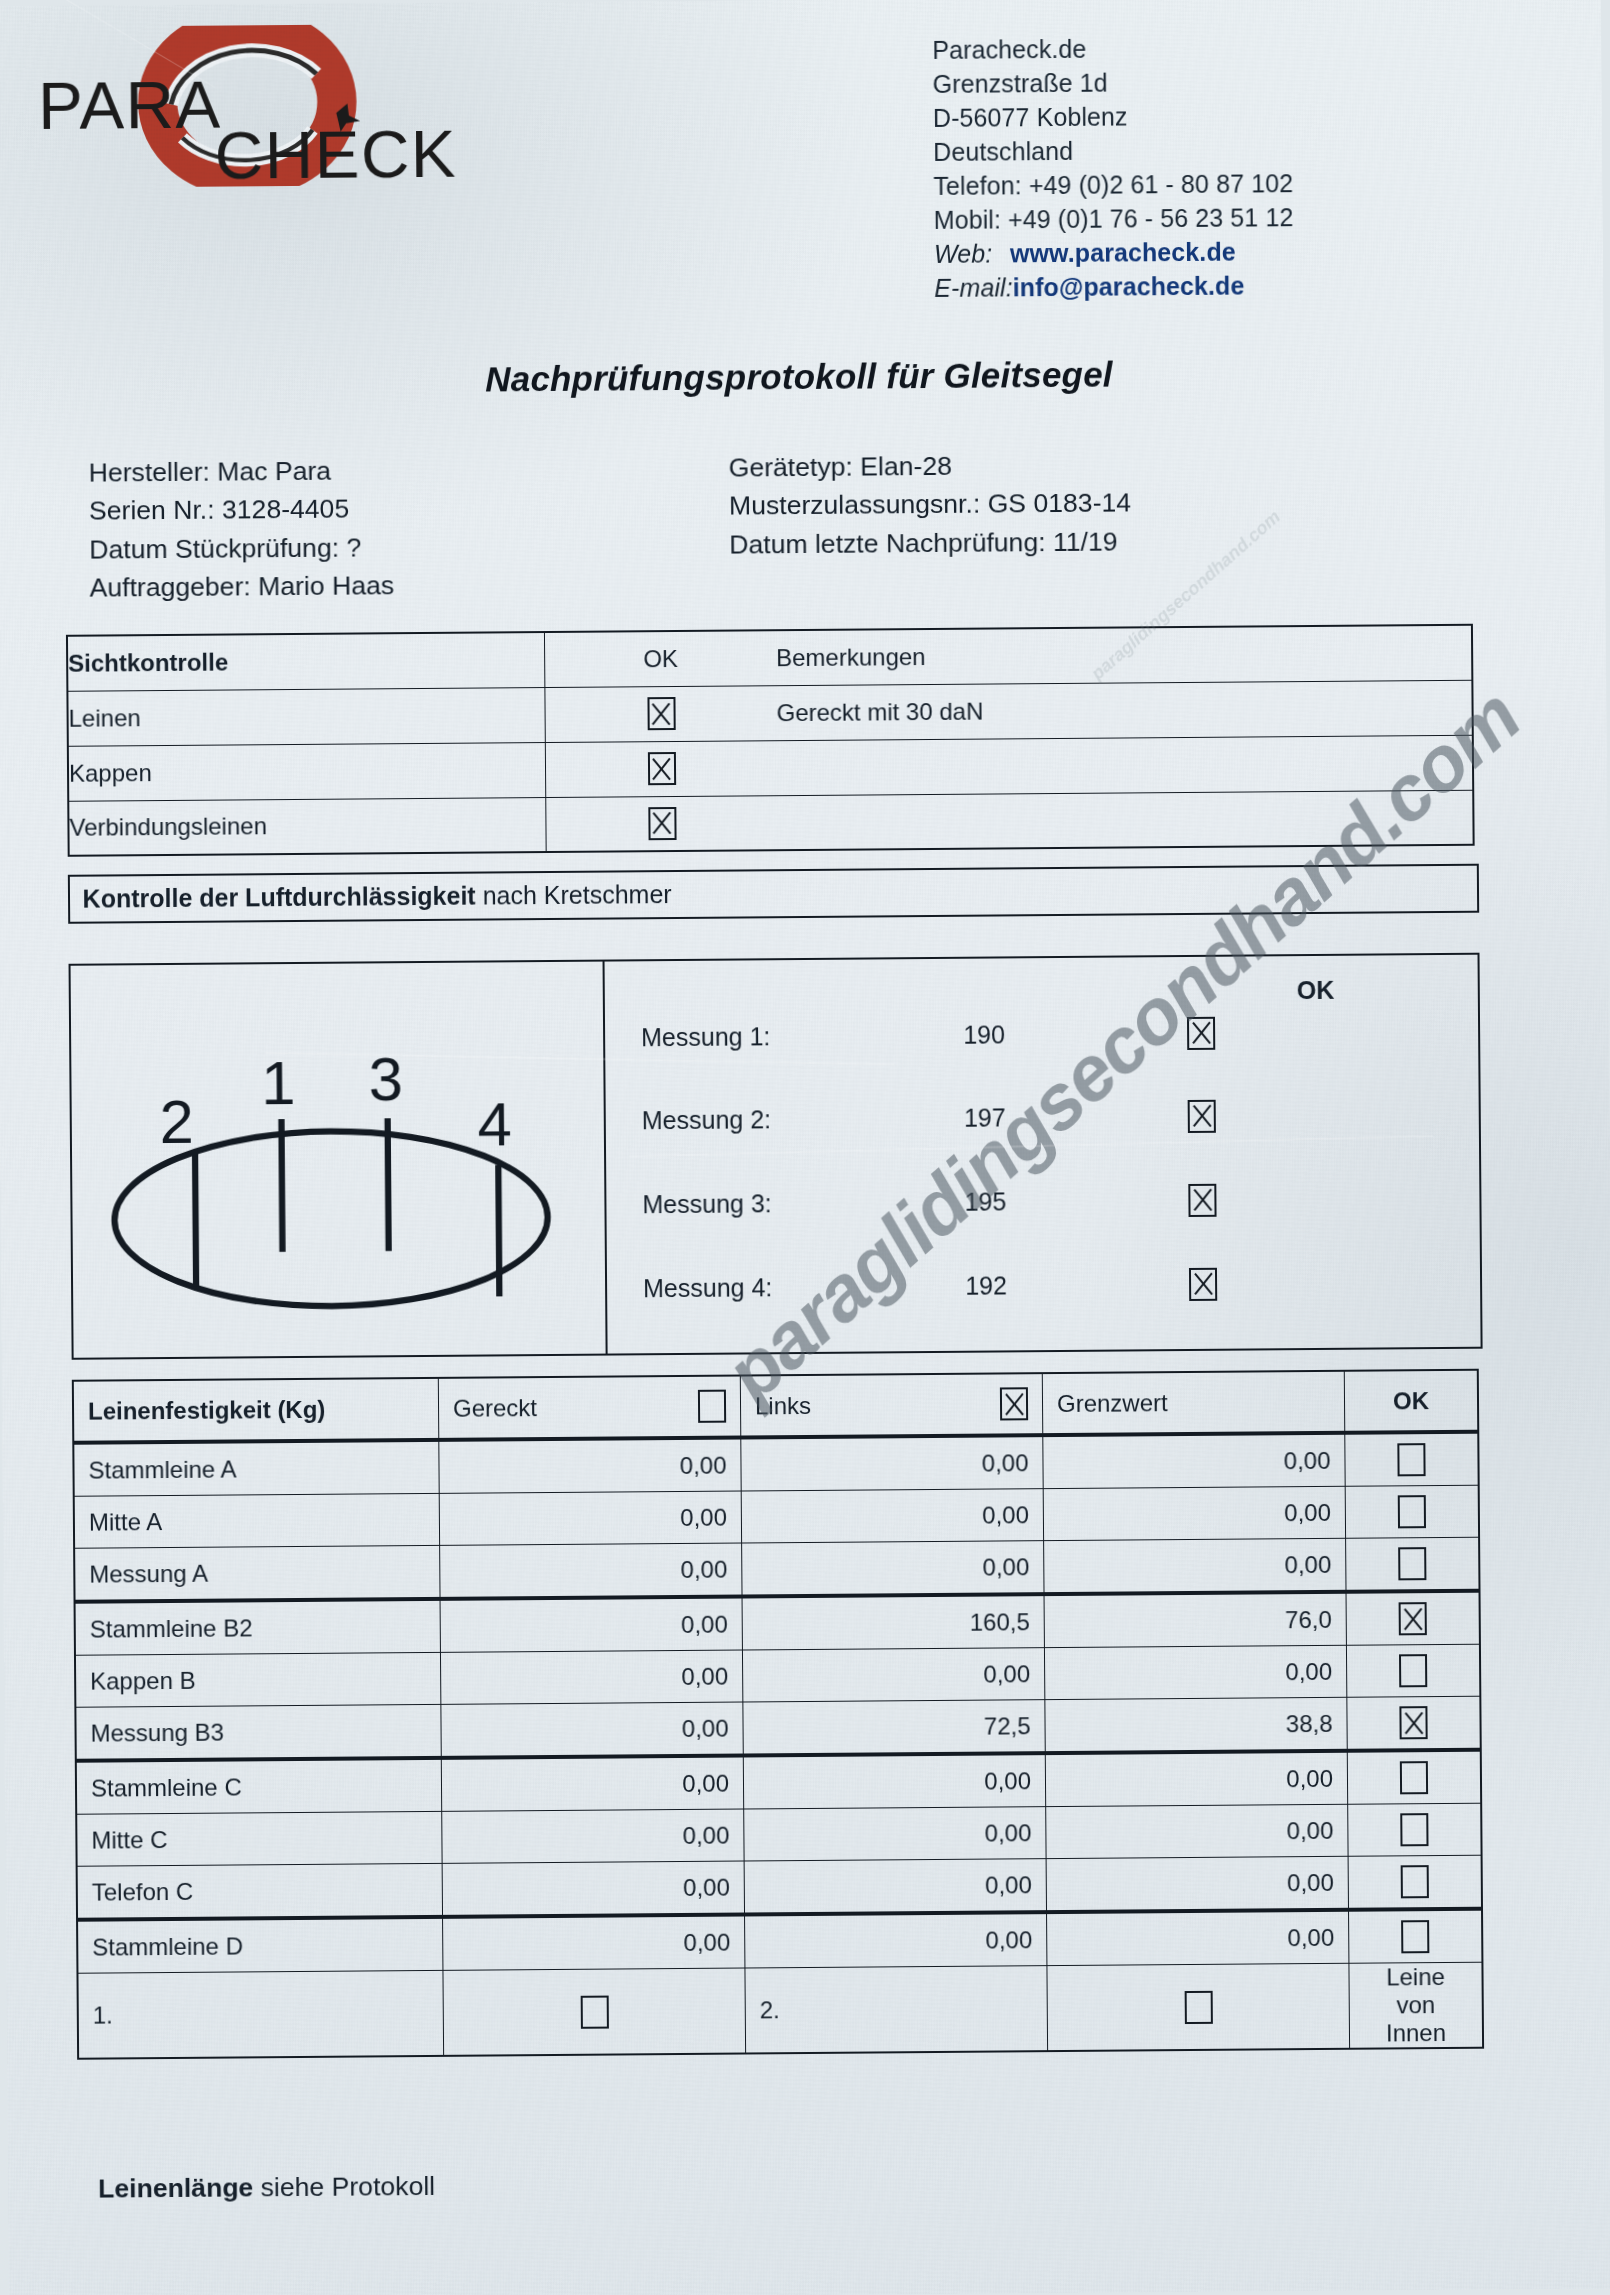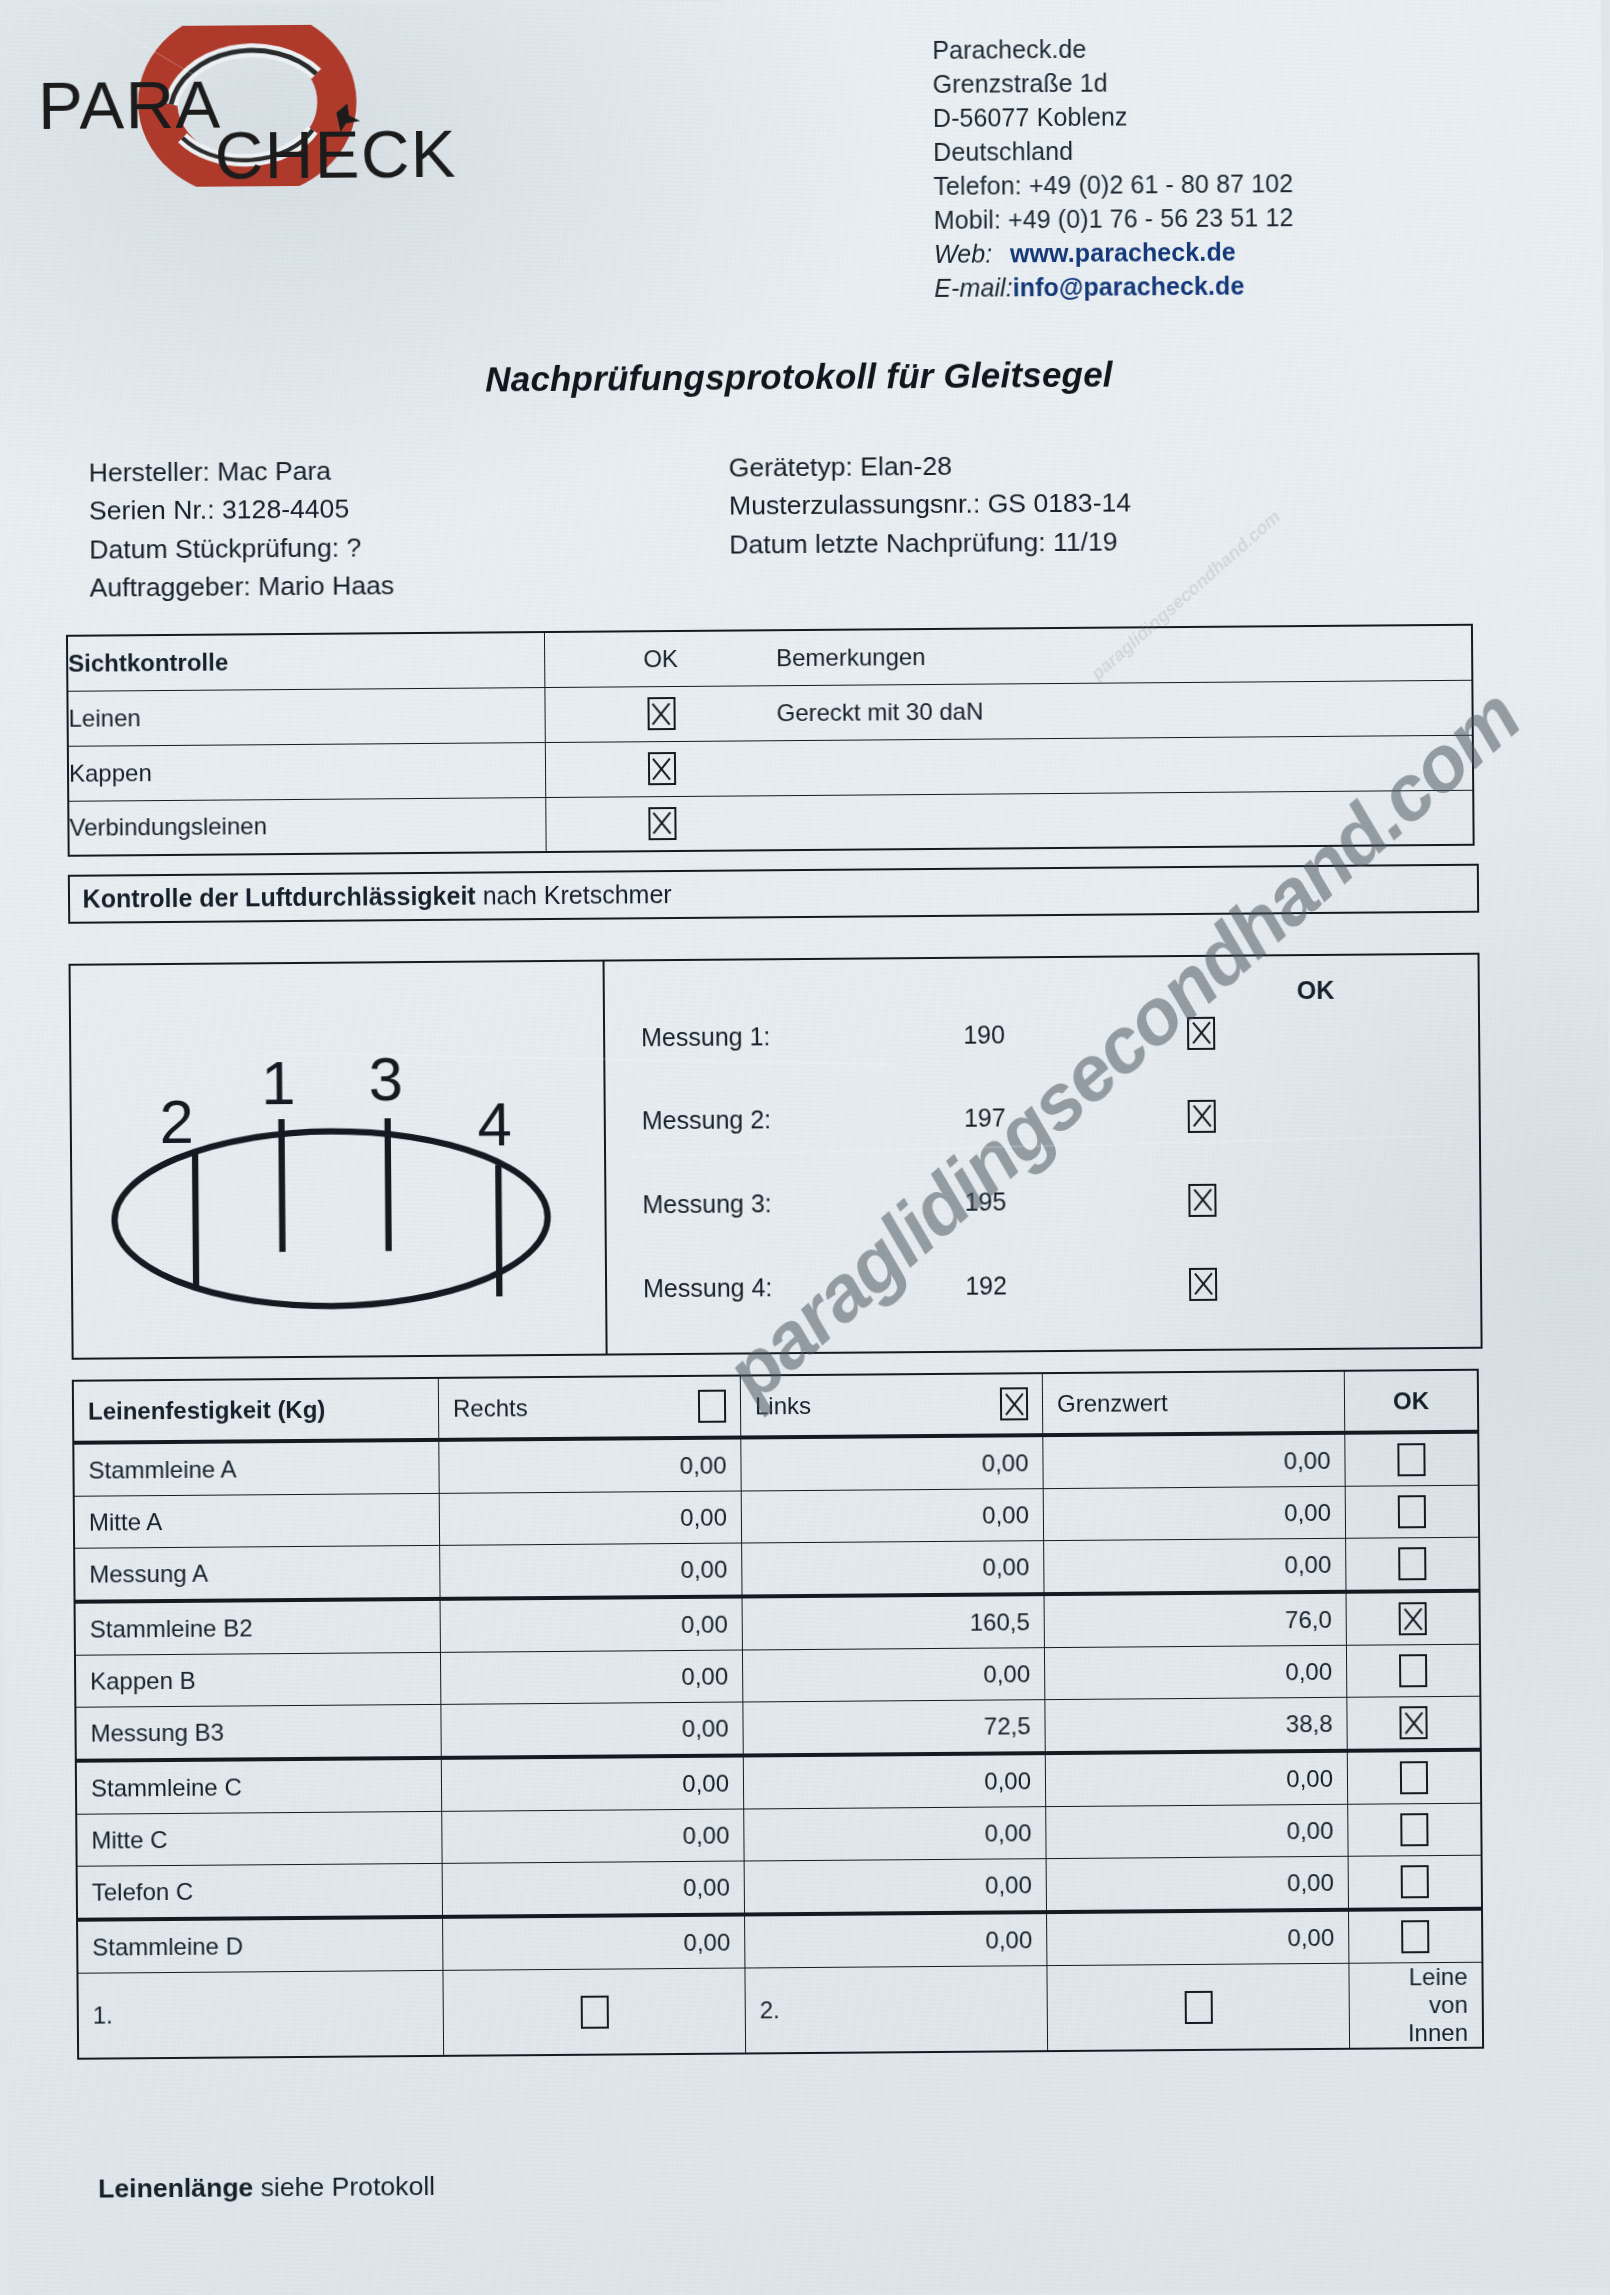--- a/index.html
+++ b/index.html
@@ -267,21 +267,21 @@
     </div>
   </div>
 
   <div class="abs" id="main">
     <table class="outer">
       <tbody>
         <tr class="hdr">
           <td class="c0"><span class="b">Leinenfestigkeit (Kg)</span></td>
           <td class="c1" colspan="1">
             <div class="hdrflex">
-              <span>Rechts</span>
+              <span>Gereckt</span>
               <span class="cb"></span>
             </div>
           </td>
           <td class="c2">
             <div class="hdrflex">
               <span>Links</span>
               <span class="cb x"></span>
             </div>
           </td>
           <td class="c3" style="text-align:left;"><span>Grenzwert</span></td>
@@ -360,21 +360,21 @@
           <td class="c2"><span>0,00</span></td>
           <td class="c3"><span>0,00</span></td>
           <td class="c4"><span class="cb"></span></td>
         </tr>
 
         <tr id="bottomrow">
           <td class="n"><span>1.</span></td>
           <td class="k"><span class="cb"></span></td>
           <td class="n"><span>2.</span></td>
           <td class="k"><span class="cb"></span></td>
-          <td style="text-align:right;"><span>Leine von Innen</span></td>
+          <td style="text-align:center;"><span>Leine von Innen</span></td>
         </tr>
       </tbody>
     </table>
   </div>
 
   <div class="abs" id="footer">
     <span class="b">Leinenlänge</span><span> siehe Protokoll</span>
   </div>
 
   <div class="abs" id="wm">paraglidingsecondhand.com</div>

